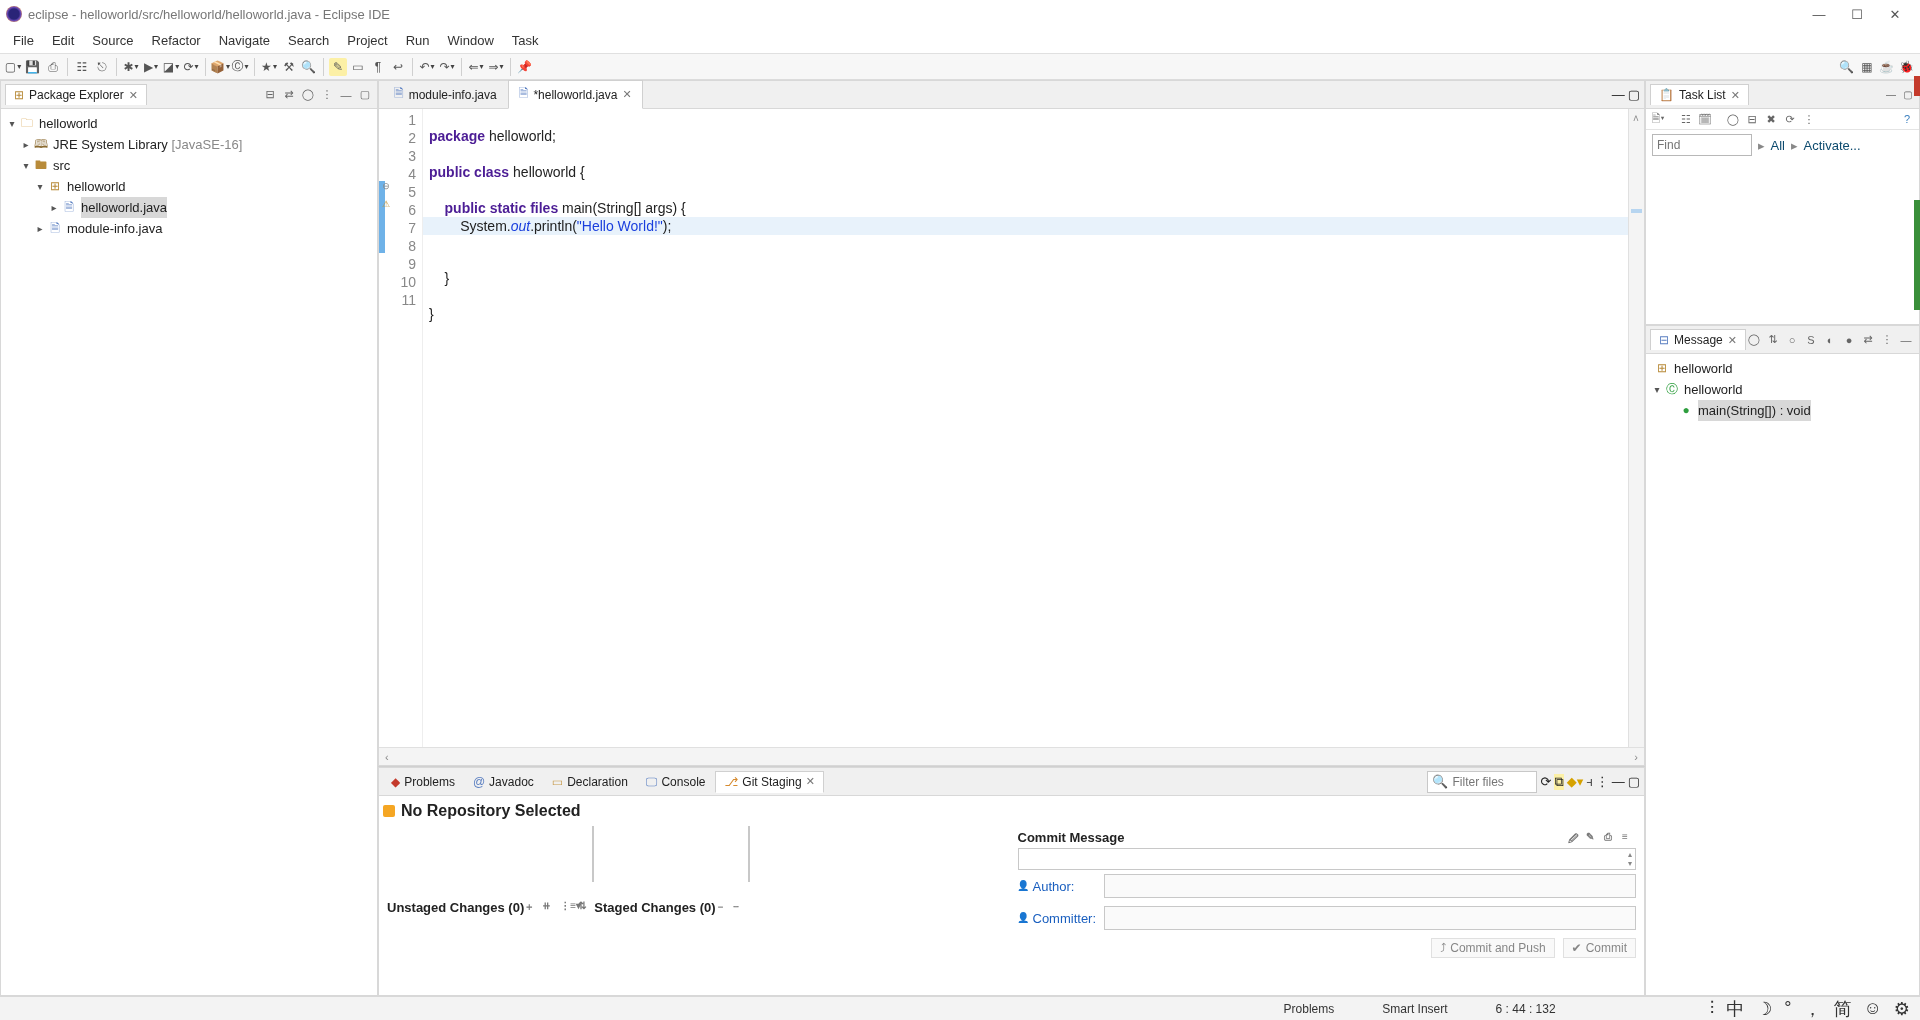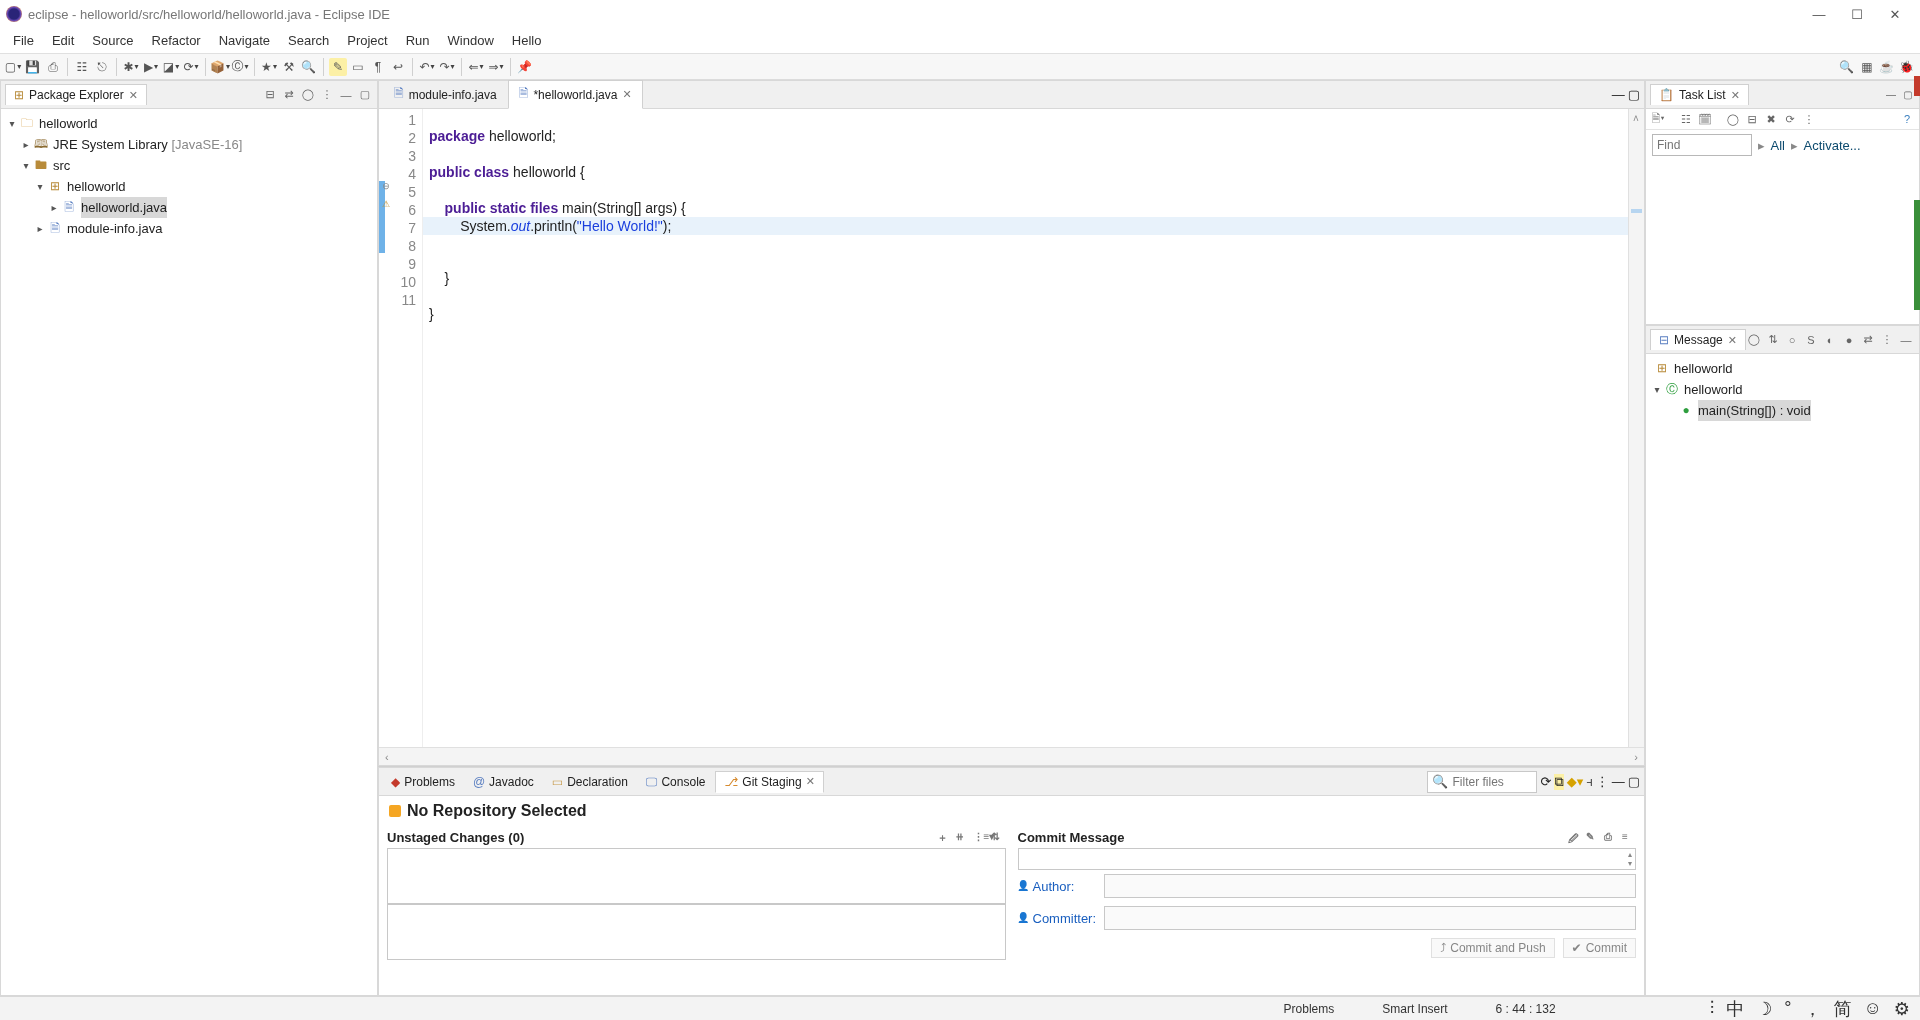--- a/index.html
+++ b/index.html
@@ -91,25 +91,25 @@
 .bottom-panel { height: 230px; display:flex; border-top:1px solid #d0d0d0; }
 .bottom-left { flex:1; display:flex; flex-direction:column; border:1px solid #d8d8d8; background:#fff; }
 .bottom-tabbar { height:28px; background:#f0f0f0; border-bottom:1px solid #d8d8d8; display:flex; align-items:center; padding:0 4px; gap:2px; }
 .bottom-tabbar .btab { display:flex; align-items:center; padding:3px 8px; font-size:12px; gap:4px; cursor:pointer; }
 .bottom-tabbar .btab.active { background:#fff; border:1px solid #d0d0d0; border-bottom:1px solid #fff; }
 .bottom-tabbar .btab .close { font-size:11px; color:#777; }
 .bottom-tabbar .btools { margin-left:auto; display:flex; gap:3px; align-items:center;}
 .bottom-tabbar .filter { border:1px solid #c8c8c8; background:#fff; display:flex; align-items:center; padding:0 4px; height:22px; gap:4px; color:#666;}
 .bottom-tabbar .filter input { border:none; outline:none; width:80px; font-size:12px; }
 
-.repo-title { padding:6px 10px; font-size:16px; font-weight:bold; display:flex; align-items:center; gap:6px; }
+.repo-title { padding:6px 4px; font-size:16px; font-weight:bold; display:flex; align-items:center; gap:6px; }
 .repo-title .warn { width:12px; height:12px; background:#f5a623; border-radius:2px; display:inline-block;}
 
 .git-body { flex:1; display:flex; padding:0 8px 8px 8px; gap:12px; min-height:0;}
-.git-col { flex:1; display:flex; flex-direction:column; }
+.git-col { flex:1; display:flex; }
 .git-col-right { flex:1; display:flex; flex-direction:column; }
 .section-head { font-weight:bold; font-size:13px; padding:4px 0 3px 0; display:flex; align-items:center; }
 .section-head .sh-tools { margin-left:auto; display:flex; gap:4px; }
 .section-head .sh-tools .sh { width:14px; height:14px; font-size:10px; color:#777; }
 .box { border:1px solid #c8c8c8; background:#fff; }
 .box.small { height:56px; }
 .box.med { height:56px; }
 .commit-msg-box { height:22px; border:1px solid #c8c8c8; display:flex; align-items:center; }
 .commit-msg-box .up-down { margin-left:auto; display:flex; flex-direction:column; font-size:8px; color:#888; padding:0 3px; }
 .field-row { display:flex; align-items:center; gap:6px; padding:4px 0; }
@@ -155,21 +155,21 @@
 <div class="menubar">
   <span class="menu-item">File</span>
   <span class="menu-item">Edit</span>
   <span class="menu-item">Source</span>
   <span class="menu-item">Refactor</span>
   <span class="menu-item">Navigate</span>
   <span class="menu-item">Search</span>
   <span class="menu-item">Project</span>
   <span class="menu-item">Run</span>
   <span class="menu-item">Window</span>
-  <span class="menu-item">Hello</span>
+  <span class="menu-item">Task</span>
 </div>
 
 <div class="toolbar">
   <span class="tb drop">▢</span>
   <span class="tb">💾</span>
   <span class="tb">⎙</span>
   <span class="sep"></span>
   <span class="tb">☷</span>
   <span class="tb">⎋</span>
   <span class="sep"></span>
@@ -376,20 +376,27 @@
             <div class="section-head">
               <span>Unstaged Changes (0)</span>
               <div class="sh-tools">
                 <span class="sh">＋</span>
                 <span class="sh">⧺</span>
                 <span class="sh">⋮≡▾</span>
                 <span class="sh">⇅</span>
               </div>
             </div>
             <div class="box small"></div>
+            <div class="section-head">
+              <span>Staged Changes (0)</span>
+              <div class="sh-tools">
+                <span class="sh">－</span>
+                <span class="sh">⧿</span>
+              </div>
+            </div>
             <div class="box med"></div>
           </div>
           <div class="git-col-right">
             <div class="section-head">
               <span>Commit Message</span>
               <div class="sh-tools">
                 <span class="sh">🖉</span>
                 <span class="sh">✎</span>
                 <span class="sh">⎙</span>
                 <span class="sh">≡</span>

